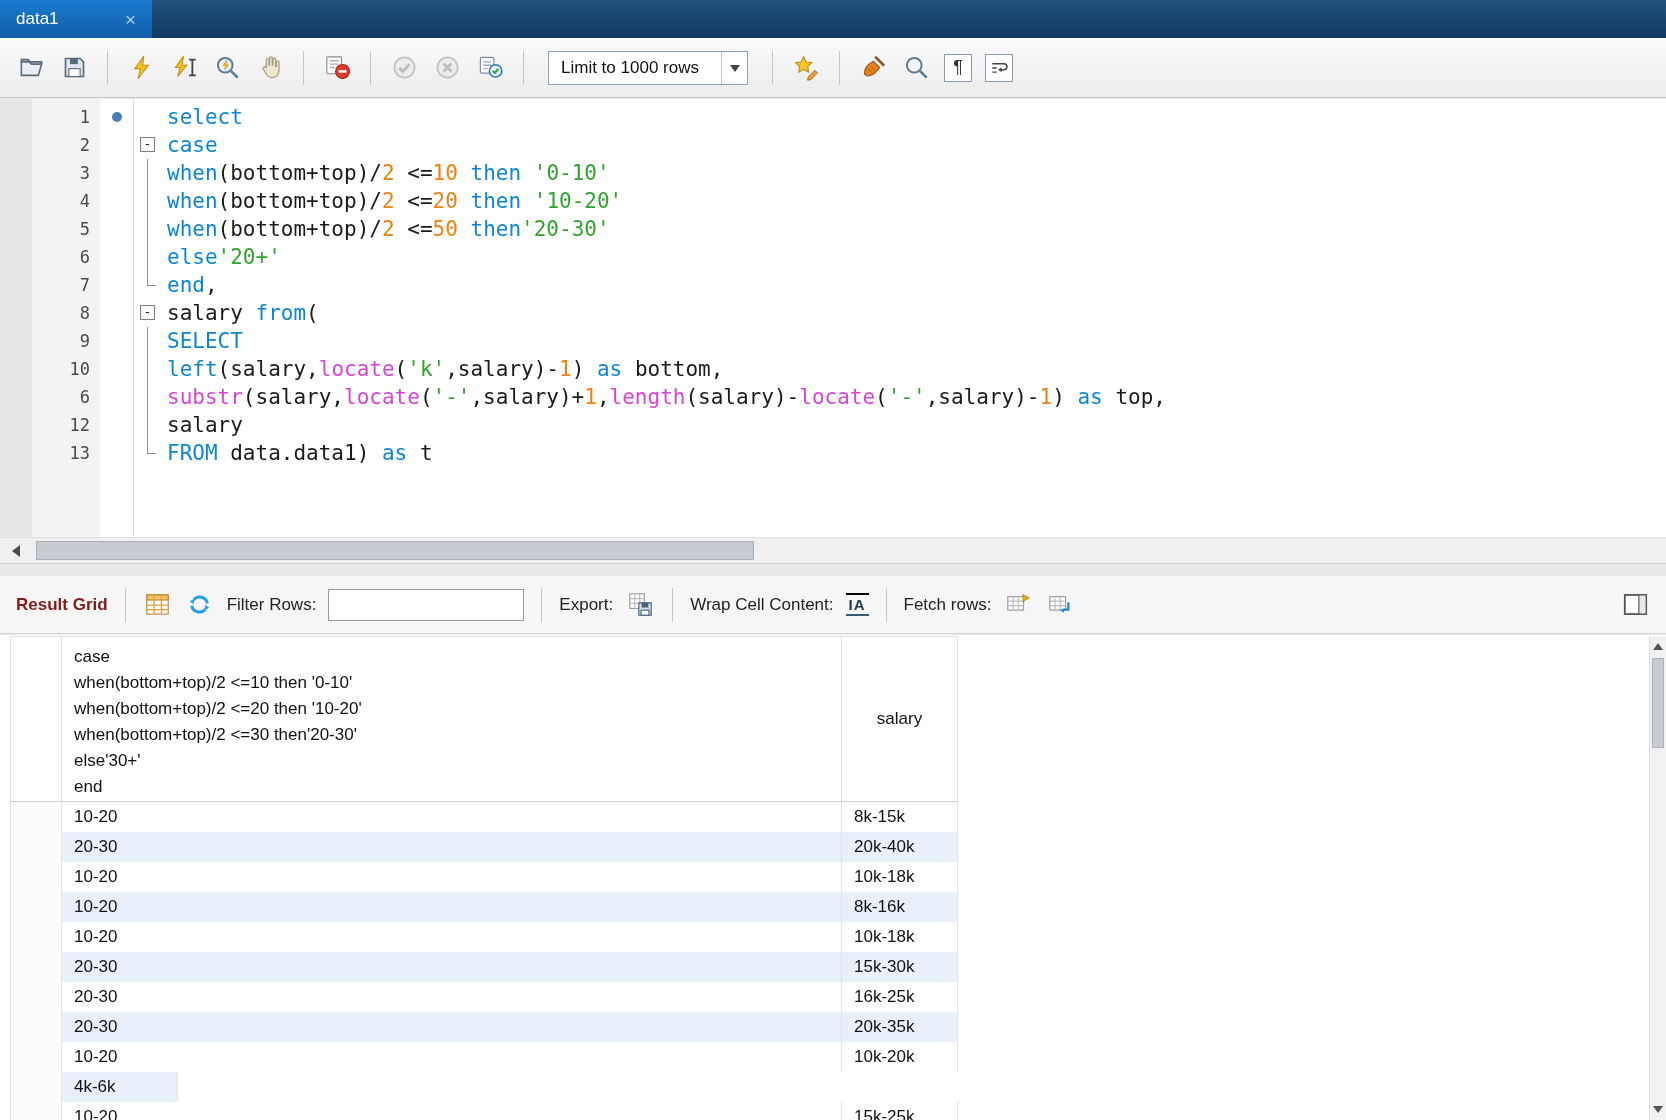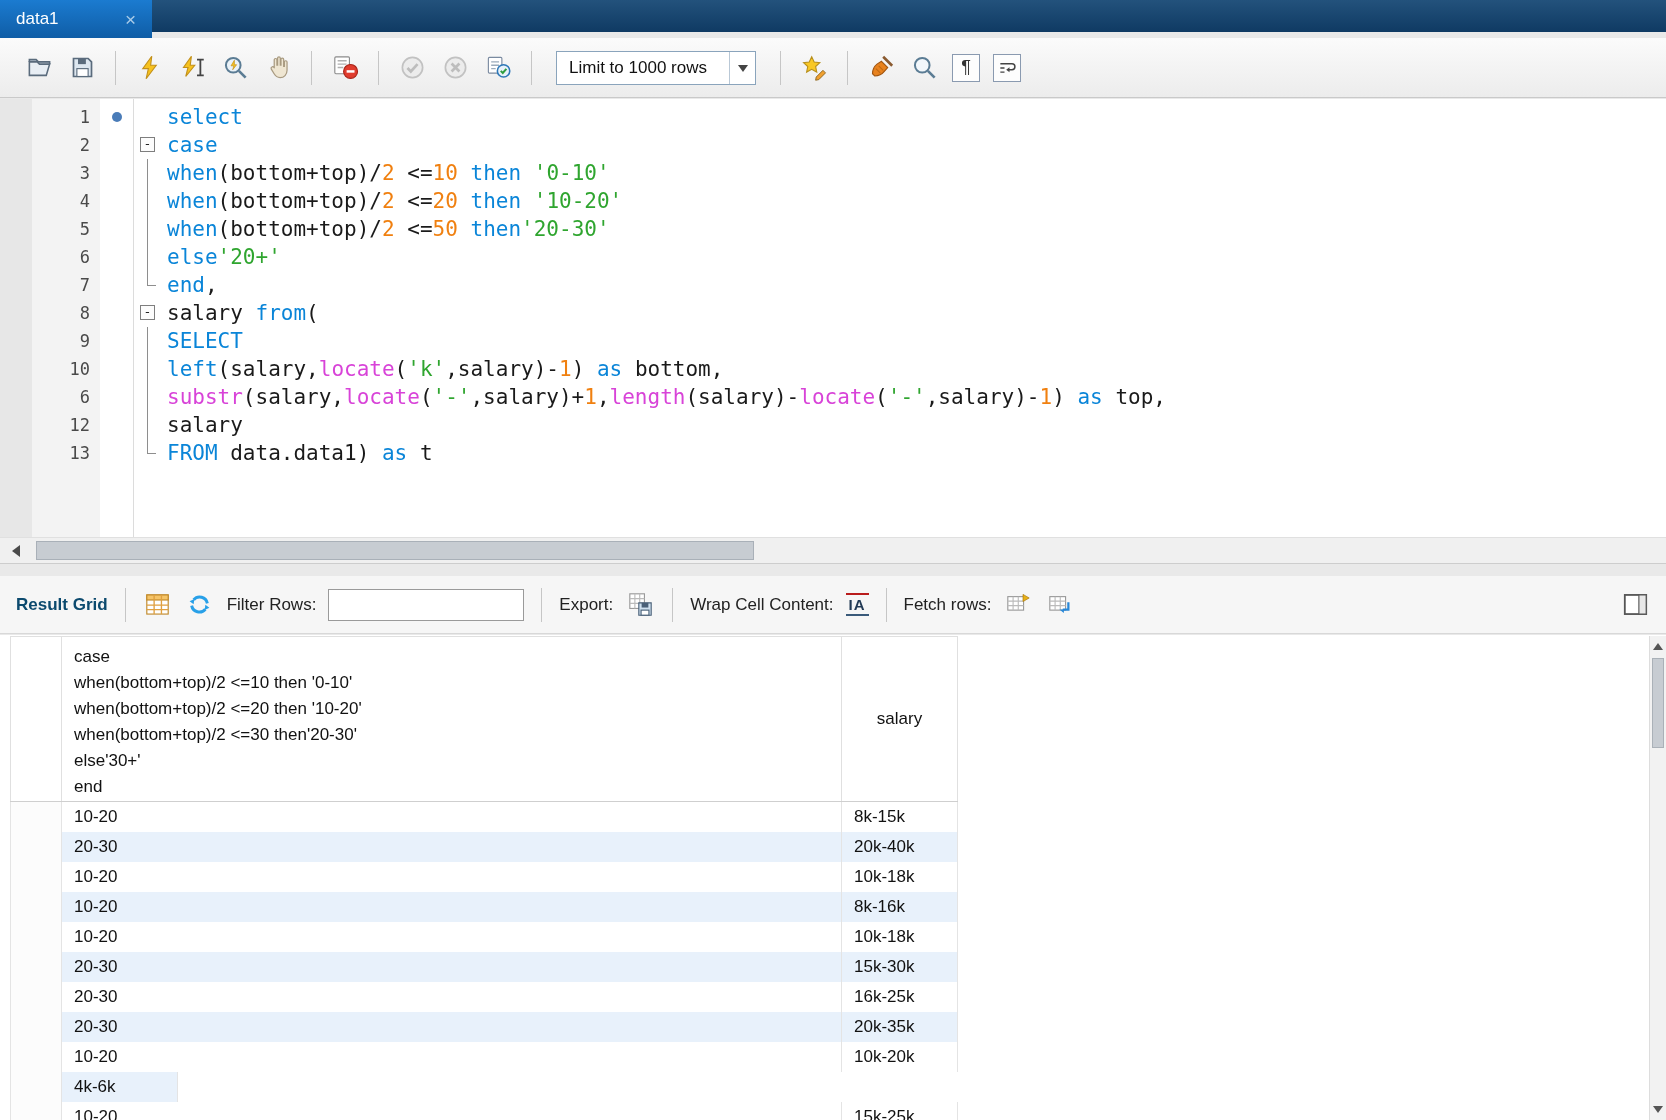--- a/index.html
+++ b/index.html
@@ -1,24 +1,24 @@
 <!DOCTYPE html>
 <html style="--c-keyword: #0a85d8; --c-function: #d843d8; --c-string: #2fa52f; --c-number: #f08010; --c-text: #1a1a1a; --c-row_alt: #e8f1fb; --c-tab_active: #1070c0;"><head>
 <meta charset="utf-8">
 <style>
   *{margin:0;padding:0;box-sizing:border-box}
   html,body{width:1666px;height:1120px;overflow:hidden;background:#e9e9e9;font-family:"Liberation Sans",sans-serif}
 
   
-  #tabbar{position:absolute;top:0;left:0;right:0;height:32px;background:linear-gradient(#23527c,#0f3a63)}
+  #tabbar{position:absolute;top:0;left:0;right:0;height:38px;background:linear-gradient(#23527c,#0f3a63)}
   .tab{position:absolute;left:0;top:0;height:38px;width:152px;background:linear-gradient(#1b7bd0,#0f5da6);color:#fff;font-size:17px;display:flex;align-items:center;justify-content:space-between;padding:0 16px}
   .tab-close{color:#a8cbe8;font-size:19px;line-height:1}
 
   
-  #toolbar{position:absolute;top:38px;left:0;right:0;height:60px;background:linear-gradient(#fbfbfb,#ececec);border-bottom:1px solid #c9c9c9;display:flex;align-items:center;padding:0 24px;gap:13px}
+  #toolbar{position:absolute;top:38px;left:0;right:0;height:60px;background:linear-gradient(#fbfbfb,#ececec);border-bottom:1px solid #c9c9c9;display:flex;align-items:center;padding:0 16px;gap:13px}
   .tbi{width:30px;height:30px;display:flex;align-items:center;justify-content:center}
   .tbi svg{width:27px;height:27px}
   .vsep{width:1px;height:34px;background:#c6c6c6;margin:0 5px;flex:none}
   .combo{display:flex;align-items:center;height:34px;background:#fff;border:1px solid #8aa4bc;margin:0 6px}
   .combo-label{padding:0 12px;font-size:17px;min-width:172px;color:#111}
   .combo-arrow{width:26px;height:100%;border-left:1px solid #b9c8d6;display:flex;align-items:center;justify-content:center}
   .combo-arrow::before{content:"";border:5px solid transparent;border-top:7px solid #444;margin-top:6px}
   .boxicon{width:28px;height:28px;border:1px solid #8a9ab0;background:#fdfdfd;display:flex;align-items:center;justify-content:center;font-size:18px;color:#333}
 
   
@@ -44,24 +44,24 @@
   .sg-pl{color:var(--c-text,#1a1a1a)}
 
   
   #hscroll{position:absolute;top:537px;left:0;right:0;height:27px;background:#f0f0f0;border-top:1px solid #e0e0e0;border-bottom:1px solid #cdcdcd}
   .hs-btn{position:absolute;left:0;top:0;width:30px;height:100%;display:flex;align-items:center;justify-content:center}
   .hs-btn::before{content:"";border:6px solid transparent;border-right:8px solid #4a4a4a;margin-right:4px}
   .hs-thumb{position:absolute;left:36px;top:3px;width:718px;height:19px;background:#c7ccd2;border:1px solid #a9b0b8}
 
   
   #rtoolbar{position:absolute;top:576px;left:0;right:0;height:58px;background:#f6f6f6;border-bottom:1px solid #d8d8d8;display:flex;align-items:center;gap:12px;padding:0 16px}
-  .rt-title{font-weight:bold;font-size:17px;color:#0c4a6e}
+  .rt-title{font-weight:bold;font-size:17px;color:#7f1d1d}
   .rt-label{font-size:17px;color:#222}
   .rt-input{width:196px;height:32px;border:1px solid #9a9a9a;background:#fff;font-size:16px;padding:0 8px}
-  .ia-icon{font-size:15px;font-weight:bold;color:#223a55;border-top:2px solid #b91c1c;border-bottom:2px solid #3a5a7a;padding:1px 3px;letter-spacing:1px}
+  .ia-icon{font-size:15px;font-weight:bold;color:#223a55;border-top:2px solid #000000;border-bottom:2px solid #3a5a7a;padding:1px 3px;letter-spacing:1px}
   .push-right{margin-left:auto}
 
   
   #resultbg{position:absolute;top:635px;left:0;right:0;bottom:0;background:#fff}
   #gtable{position:absolute;top:636px;left:10px;width:948px;bottom:0;font-size:17px;color:#111}
   .ghead{display:flex;height:166px;border-top:1px solid #e0e0e0;border-bottom:1px solid #cfcfcf;background:#fff}
   .gh-sel{width:52px;border-right:1px solid #e0e0e0;border-left:1px solid #e0e0e0;flex:none}
   .gh-case{width:780px;border-right:1px solid #e0e0e0;padding:7px 0 0 12px;line-height:26px;flex:none}
   .gh-sal{width:116px;border-right:1px solid #e0e0e0;display:flex;align-items:center;justify-content:center;flex:none}
   .grow{display:flex;height:30px;}

